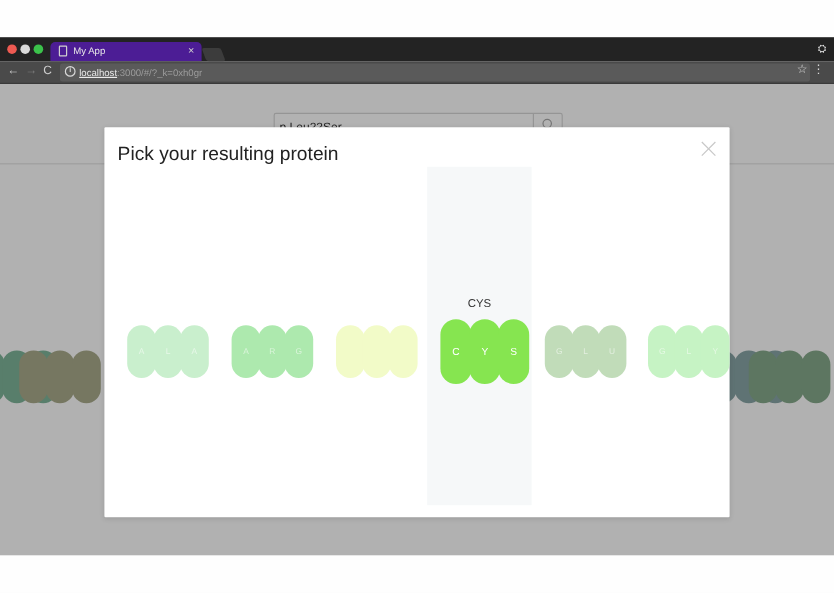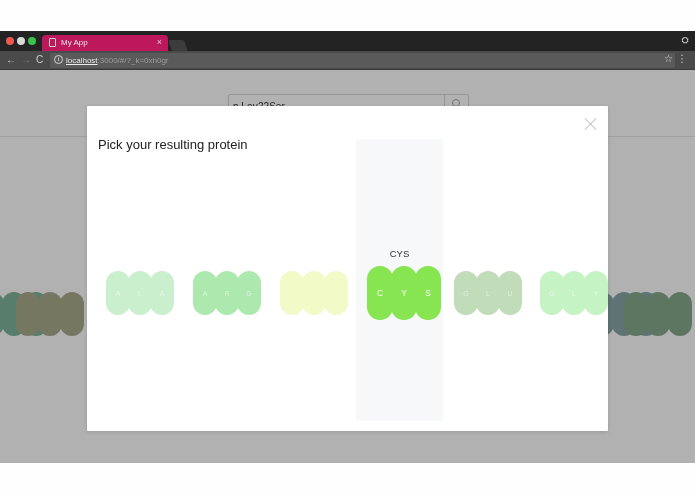--- a/index.html
+++ b/index.html
@@ -5,21 +5,21 @@
     * { box-sizing: border-box; margin: 0; padding: 0; }
     html, body { width: 695px; height: 494px; overflow: hidden; background: #ffffff; font-family: "Liberation Sans", sans-serif; }
     .screen { position: relative; width: 695px; height: 494px; background: #fefefe; }
 
     
     .titlebar { position: absolute; left: 0; top: 31px; width: 695px; height: 20px; background: #232323; }
     .traffic { position: absolute; top: 6px; width: 8px; height: 8px; border-radius: 50%; }
     .traffic.red { left: 6px; background: #ee5a52; }
     .traffic.yellow { left: 17px; background: #d9d9d9; }
     .traffic.green { left: 28px; background: #3bc24b; }
-    .tab { position: absolute; left: 42px; top: 4px; width: 126px; height: 16px; background: #be185d; border-radius: 4px 4px 0 0; }
+    .tab { position: absolute; left: 42px; top: 4px; width: 126px; height: 16px; background: #4c1d95; border-radius: 4px 4px 0 0; }
     .tab-icon { position: absolute; left: 7px; top: 3px; width: 7px; height: 9px; border: 1px solid #cfcfcf; border-radius: 1px; }
     .tab-title { position: absolute; left: 19px; top: 2px; font-size: 8px; color: #e8e8e8; line-height: 12px; }
     .tab-close { position: absolute; right: 6px; top: 1px; font-size: 9px; color: #cfcfcf; line-height: 12px; cursor: pointer; }
     .newtab { position: absolute; left: 170px; top: 9px; width: 16px; height: 11px; background: #3c3c3c; transform: skewX(20deg); border-radius: 2px; }
     .incognito { position: absolute; right: 5px; top: 4px; width: 10px; height: 10px; color: #dcdcdc; font-size: 9px; line-height: 10px; text-align: center; }
 
     .toolbar { position: absolute; left: 0; top: 51px; width: 695px; height: 19px; background: #4a4a4a; border-bottom: 1px solid #3a3a3a; }
     .nav-btn { position: absolute; top: 2px; font-size: 10px; line-height: 14px; color: #d0d0d0; cursor: pointer; }
     .nav-btn.back { left: 6px; }
     .nav-btn.fwd { left: 21px; color: #7d7d7d; }
@@ -40,21 +40,21 @@
     .search-btn .mag { position: absolute; left: 7px; top: 4px; width: 8px; height: 8px; border: 1px solid #aaa; border-radius: 50%; }
 
     .bg-row { position: absolute; left: 0; top: 222px; width: 695px; height: 44px; }
     .bg-pill { position: absolute; top: 0; height: 44px; display: flex; }
     .bg-pill span { width: 24px; height: 44px; border-radius: 12px; margin-right: -2px; display: block; }
 
     .backdrop { position: absolute; left: 0; top: 0; width: 695px; height: 393px; background: rgba(0,0,0,0.30); }
 
     
     .modal { position: absolute; left: 87px; top: 36px; width: 521px; height: 325px; background: #ffffff; border-radius: 1px; box-shadow: 0 1px 4px rgba(0,0,0,0.12); }
-    .modal-title { position: absolute; left: 11px; top: 16px; font-size: 13px; color: #222; line-height: 14px; margin-top: 16px; }
+    .modal-title { position: absolute; left: 11px; top: 16px; font-size: 16px; color: #222; line-height: 14px; }
     .modal-close { position: absolute; right: 10px; top: 11px; width: 14px; height: 14px; cursor: pointer; }
     .modal-close::before, .modal-close::after { content: ""; position: absolute; left: 6px; top: -1px; width: 1px; height: 16px; background: #c8c8c8; }
     .modal-close::before { transform: rotate(45deg); }
     .modal-close::after { transform: rotate(-45deg); }
 
     .option-highlight { position: absolute; left: 269px; top: 33px; width: 87px; height: 282px; background: #f6f8f9; }
     .option { position: absolute; top: 165px; width: 68px; height: 44px; cursor: pointer; }
     .option .pill-group { position: absolute; left: 0; top: 0; display: flex; }
     .option .pill { width: 24px; height: 44px; border-radius: 12px; margin-right: -2px; display: flex; align-items: center; justify-content: center; font-size: 7px; color: rgba(255,255,255,0.55); }
     .option.selected { top: 160px; width: 68px; height: 54px; }

